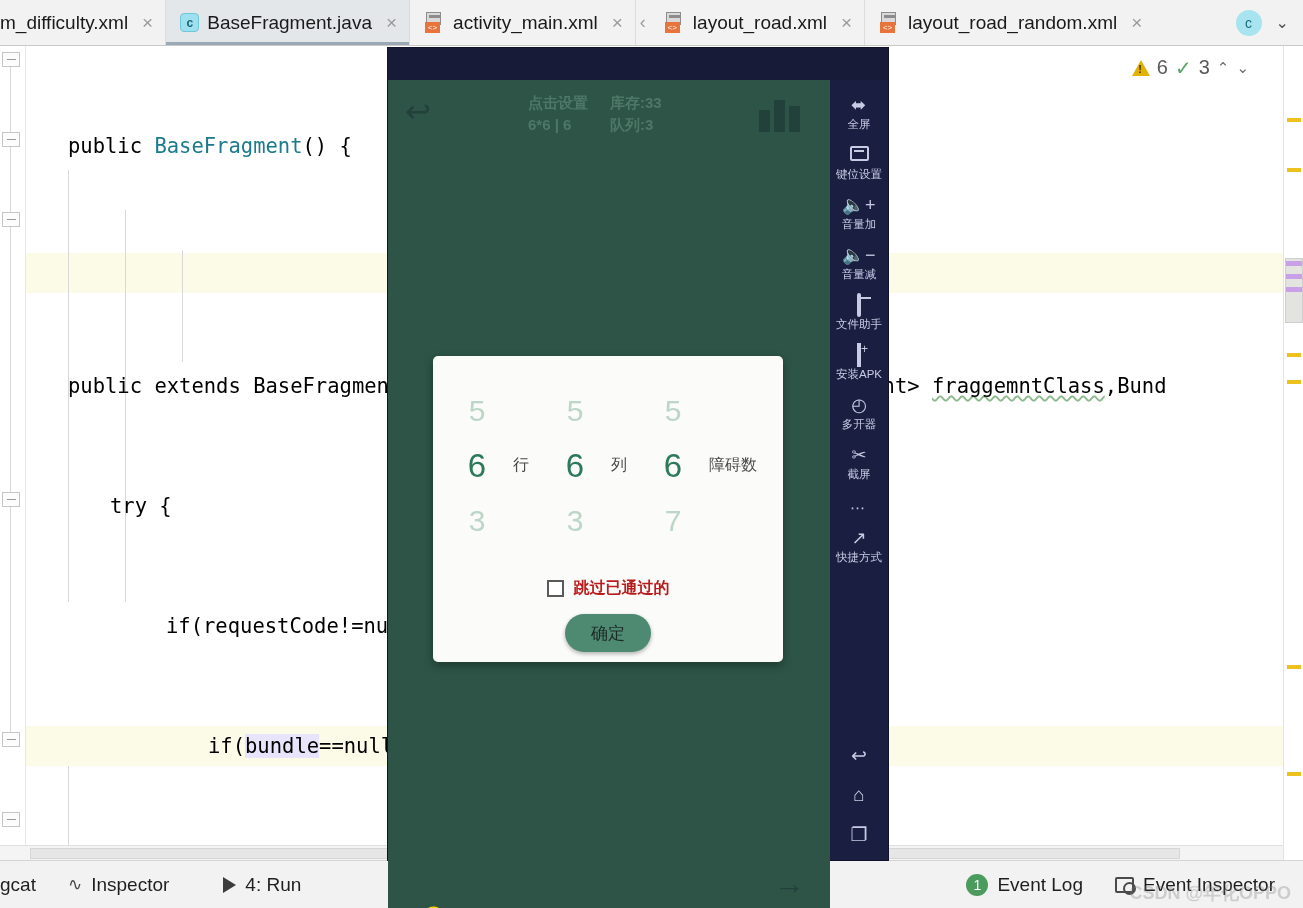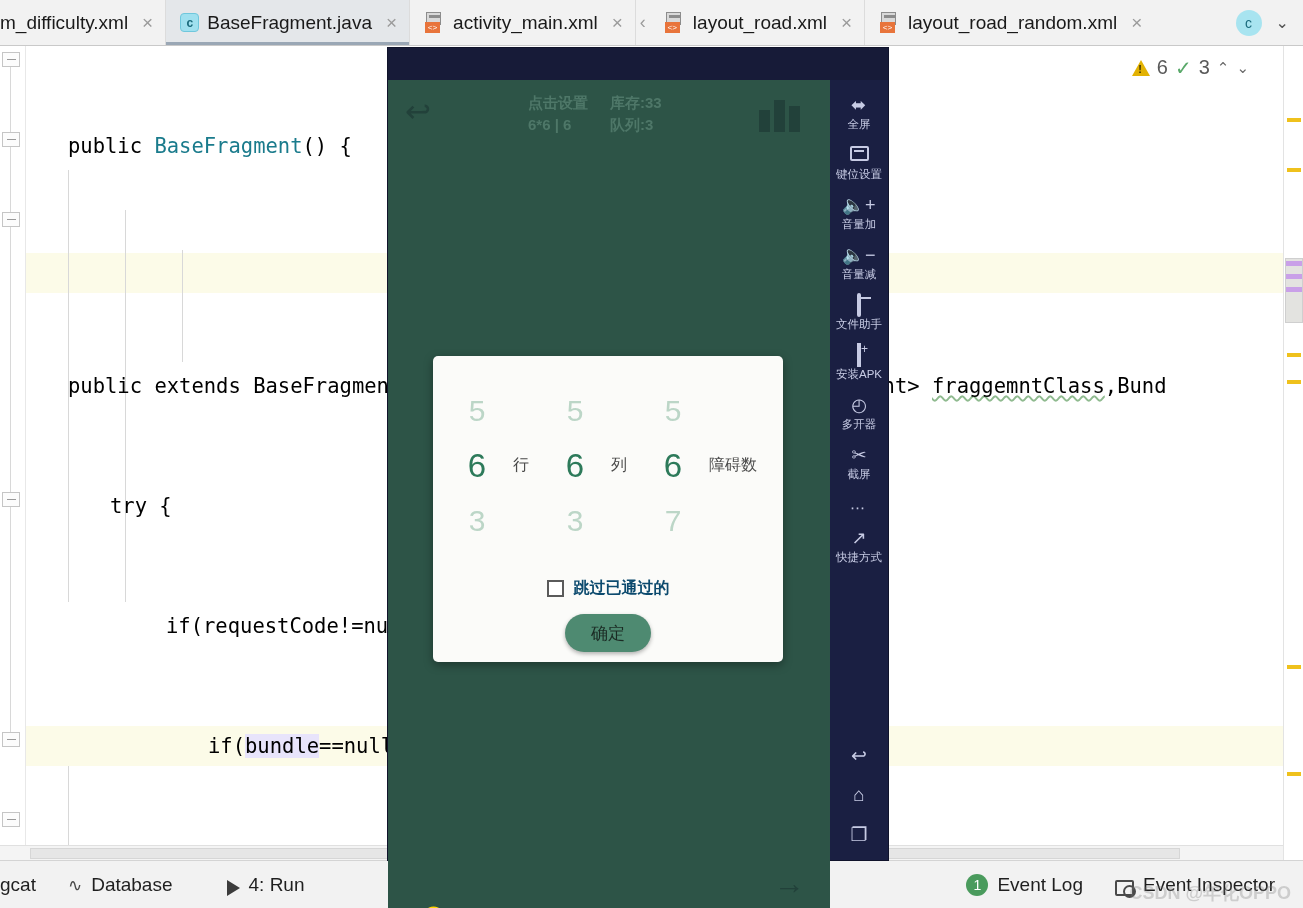--- a/index.html
+++ b/index.html
@@ -215,21 +215,21 @@
   .plabel { font-size: 16px; color: #4a4a4a; margin-left: 6px; }
   .pickers { padding: 27px 18px 0 14px; display:flex; }
   .pcol { display:flex; align-items:center; }
   .pcol .nums { width: 60px; text-align:center; }
 
   .chkrow {
     position: absolute; left: 0; right: 0; top: 222px;
     display: flex; align-items: center; justify-content: center; gap: 10px;
   }
   .cbox { width: 17px; height: 17px; border: 2px solid #5a5a5a; background: #fff; }
-  .chklabel { color: #0c4a6e; font-size: 16px; font-weight: bold; }
+  .chklabel { color: #b91c1c; font-size: 16px; font-weight: bold; }
   .okbtn {
     position: absolute; left: 50%; transform: translateX(-50%); top: 258px;
     width: 86px; height: 38px; border-radius: 19px;
     background: #4e8a71; color: #1b2b24; font-size: 17px;
     display: flex; align-items: center; justify-content: center;
     box-shadow: 0 2px 4px rgba(0,0,0,.3);
   }
 
   .dbottom-bulb { position: absolute; left: 25px; bottom: 30px; font-size: 33px; color: #22413a; line-height:1;}
   .dbottom-arrow { position: absolute; right: 25px; bottom: 72px; font-size: 31px; color: #22413a; line-height:1;}
@@ -259,21 +259,21 @@
   .apk-icon { width: 16px; height: 16px; border: 2px solid #c7cbe4; position: relative; }
   .apk-icon::after{content:"+";position:absolute;left:2px;top:-5px;font-size:12px;color:#c7cbe4;}
   .fs-icon { font-size: 14px; letter-spacing: 1px; }
 
   
   .statusbar {
     position: absolute; left: 0; bottom: 0; width: 1303px; height: 48px;
     background: #f2f2f2; border-top: 1px solid #d4d4d4;
     display: flex; align-items: center; font-size: 19px; color: #1f1f1f;
   }
-  .sb-item { display: flex; align-items: flex-end; gap: 9px; padding: 0 16px; white-space: nowrap; }
+  .sb-item { display: flex; align-items: center; gap: 9px; padding: 0 16px; white-space: nowrap; }
   .sb-right { margin-left: auto; display: flex; align-items: center; padding-right: 12px; position: relative;}
   .greenbadge {
     width: 22px; height: 22px; border-radius: 50%; background: #4a9b5d; color: #fff;
     font-size: 14px; display: flex; align-items: center; justify-content: center;
   }
   .db-icon { display:inline-flex; flex-direction:column; gap:1.5px; }
   .db-icon i { display:block; width: 17px; height: 4px; background: #4a4a4a; border-radius: 50%; }
   .play-tri { width:0;height:0;border-top:8px solid transparent;border-bottom:8px solid transparent;border-left:13px solid #3c3c3c;}
   .profiler-ic { font-size: 17px; color: #4a4a4a; }
   .li-icon { width: 19px; height: 16px; border: 2px solid #4a4a4a; position: relative; border-radius:2px;}
@@ -520,21 +520,21 @@
       </div>
     </div>
   </div>
 
   <div class="statusbar">
     <div class="sb-item" style="padding-left:0;">
       <span>gcat</span>
     </div>
     <div class="sb-item">
       <span class="profiler-ic">∿</span>
-      <span>Database</span>
+      <span>Inspector</span>
     </div>
     <div class="sb-item" style="padding-left:38px;">
       <span class="play-tri"></span>
       <span>4: Run</span>
     </div>
 
     <div class="sb-right">
       <div class="sb-item">
         <span class="greenbadge">1</span>
         <span>Event Log</span>

